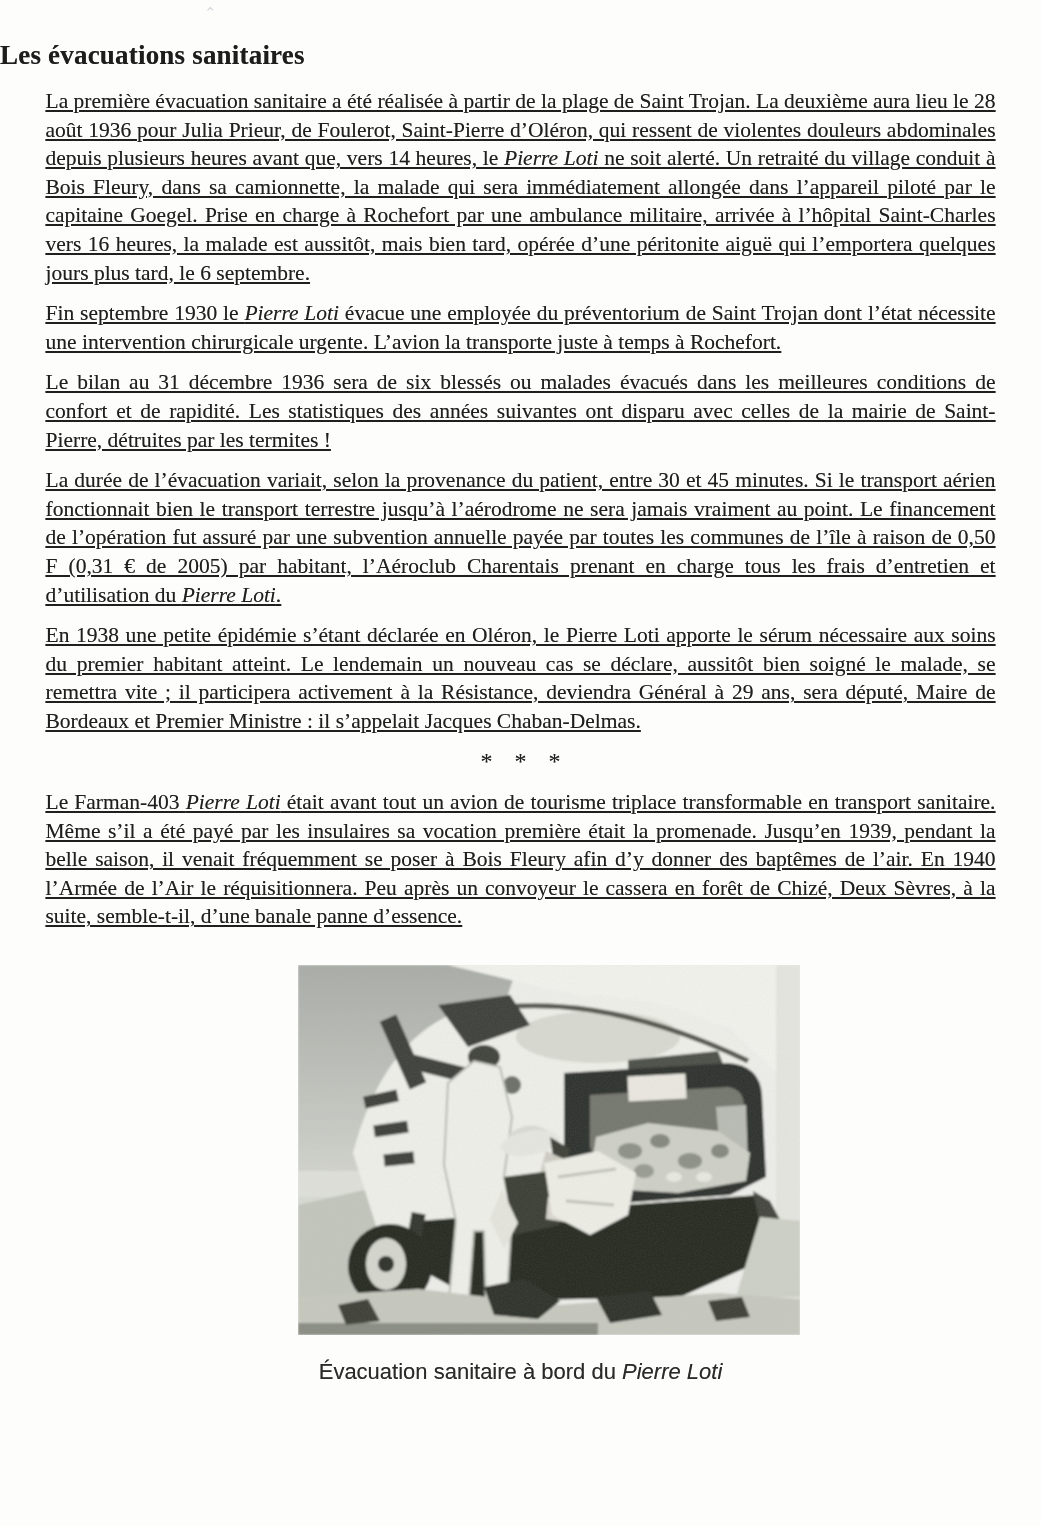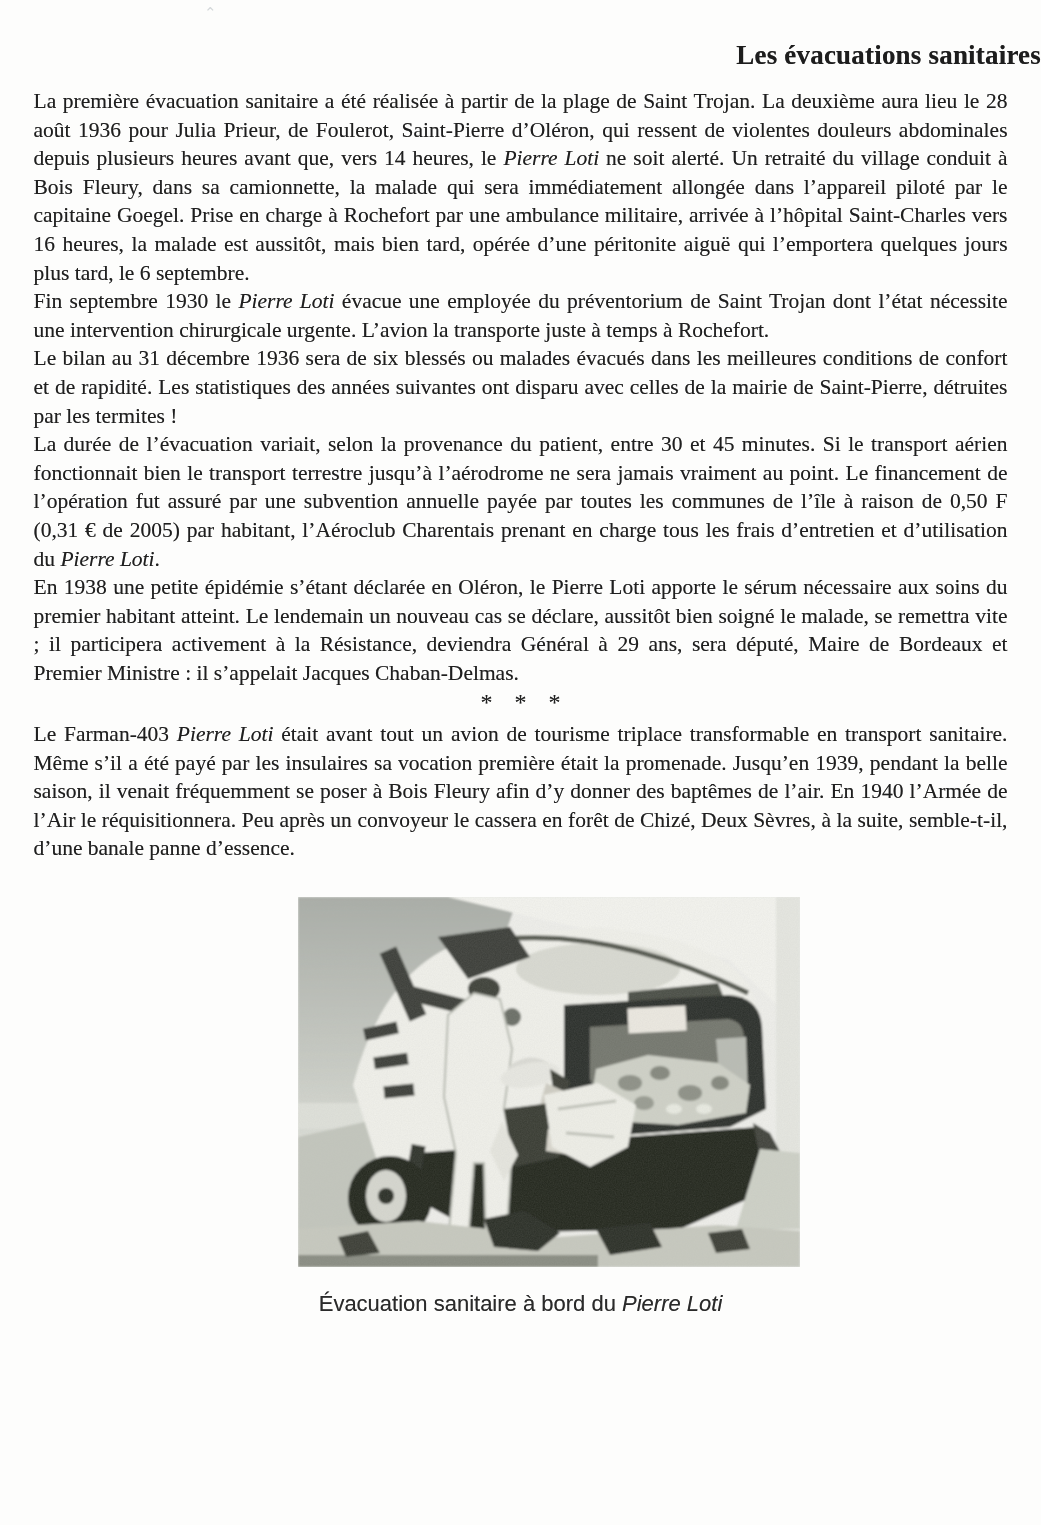--- a/index.html
+++ b/index.html
@@ -17,37 +17,36 @@
   }
   .scan-mark{
     position:absolute;
     top:4px;left:204px;
     font-size:15px;
     color:#d3d7d9;
     user-select:none;
   }
   h1.doc-title{
     margin:0 0 16px 0;
-    text-align:right;
+    text-align:left;
     font-size:27px;
     font-weight:700;
     letter-spacing:.2px;
     color:#1d1d1d;
     text-shadow:0 0 .6px rgba(30,30,30,.55);
-    padding-left:20px;
   }
   .text-col{
     margin:0 auto;
     width:974px;
     font-size:21.5px;
     line-height:28.6px;
     text-align:justify;
     text-shadow:0 0 .6px rgba(34,34,34,.5);
   }
-  .text-col p.para{margin:0;}
+  .text-col p.para{margin:12px;text-decoration:underline;}
   .text-col em{font-style:italic;}
   .separator{
     text-align:center;
     font-size:24px;
     line-height:28.6px;
     word-spacing:16px;
     margin:1px 0 3px 0;
     text-shadow:0 0 .6px rgba(34,34,34,.5);
   }
   figure.photo-block{

